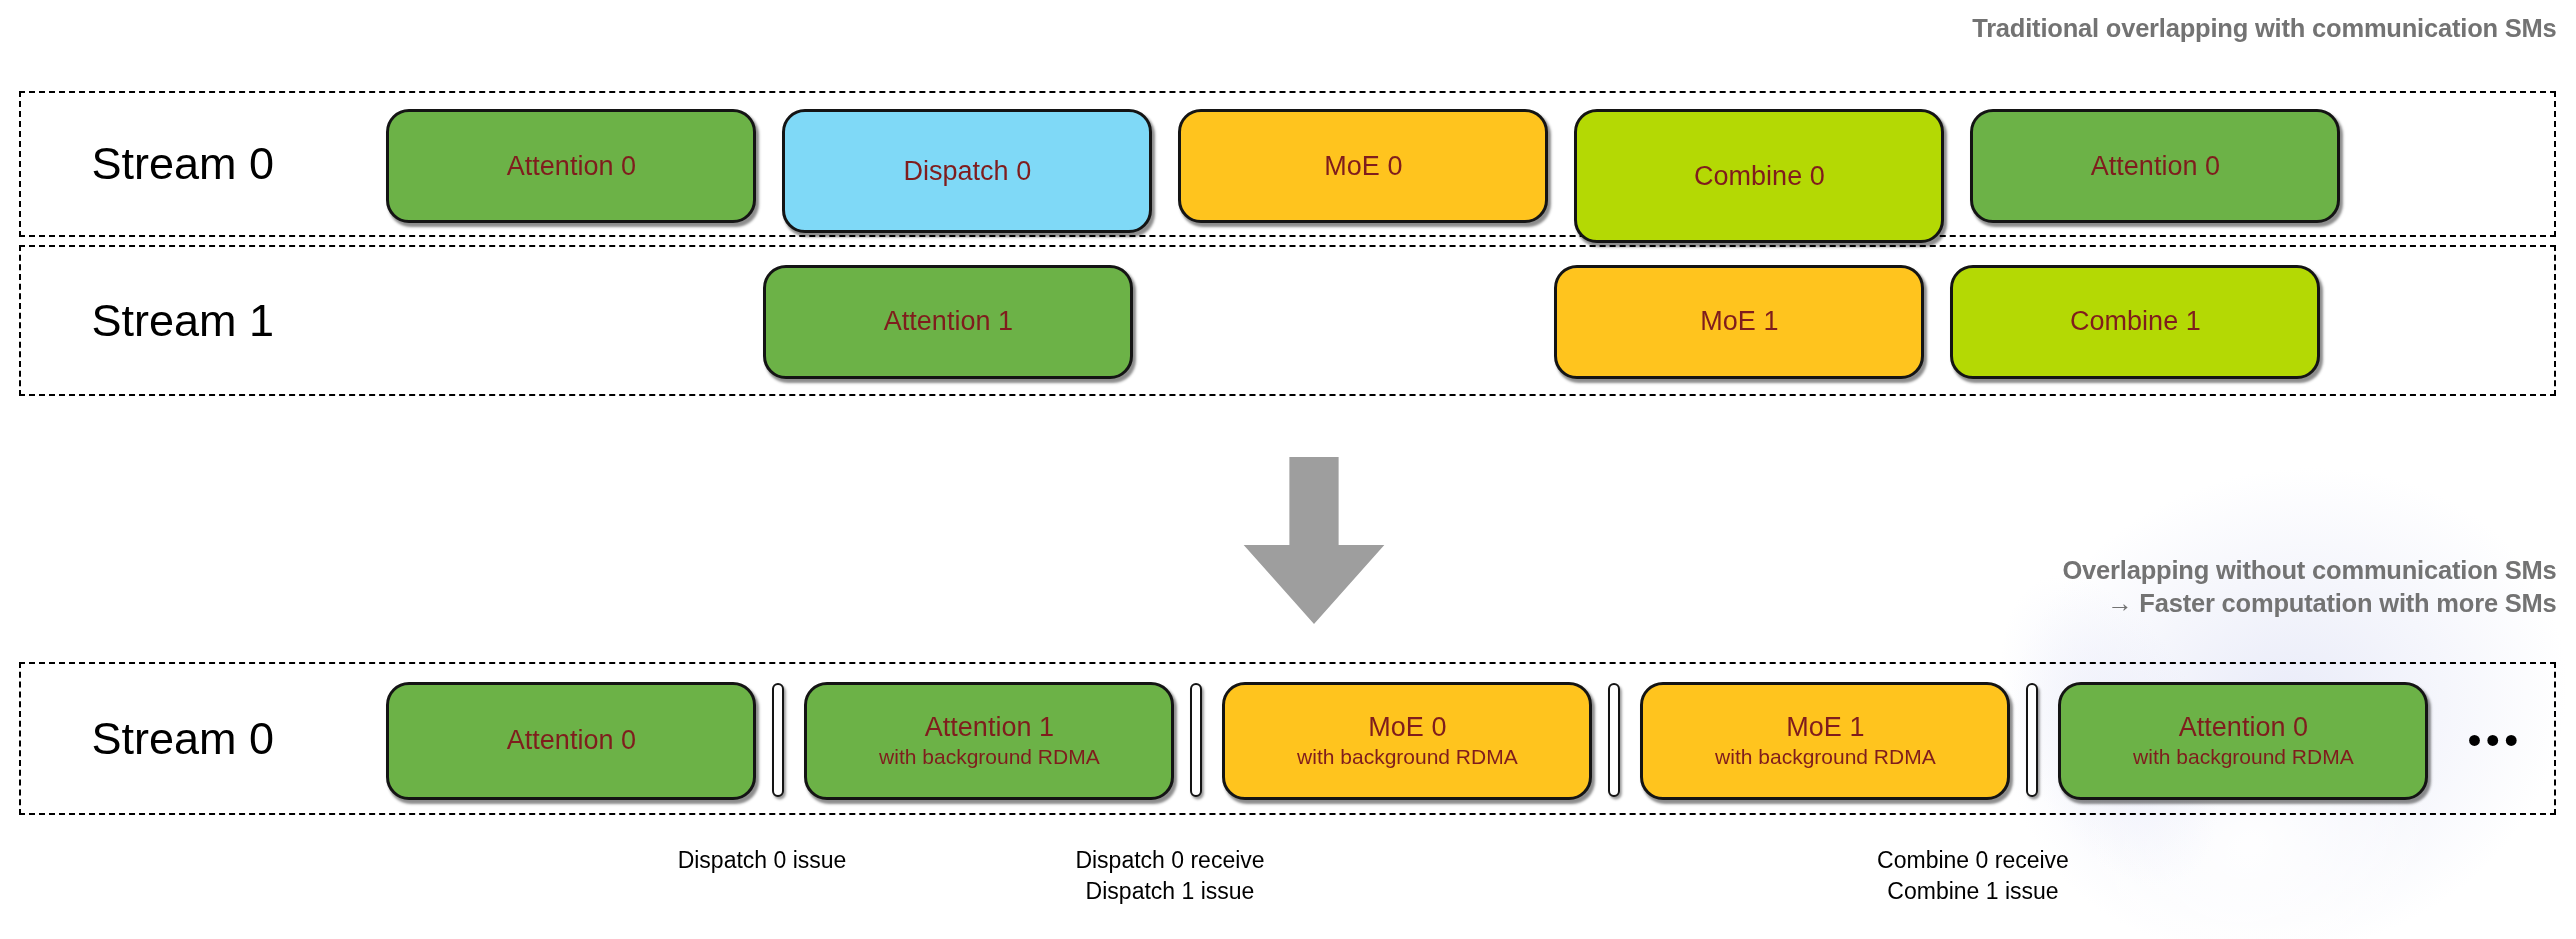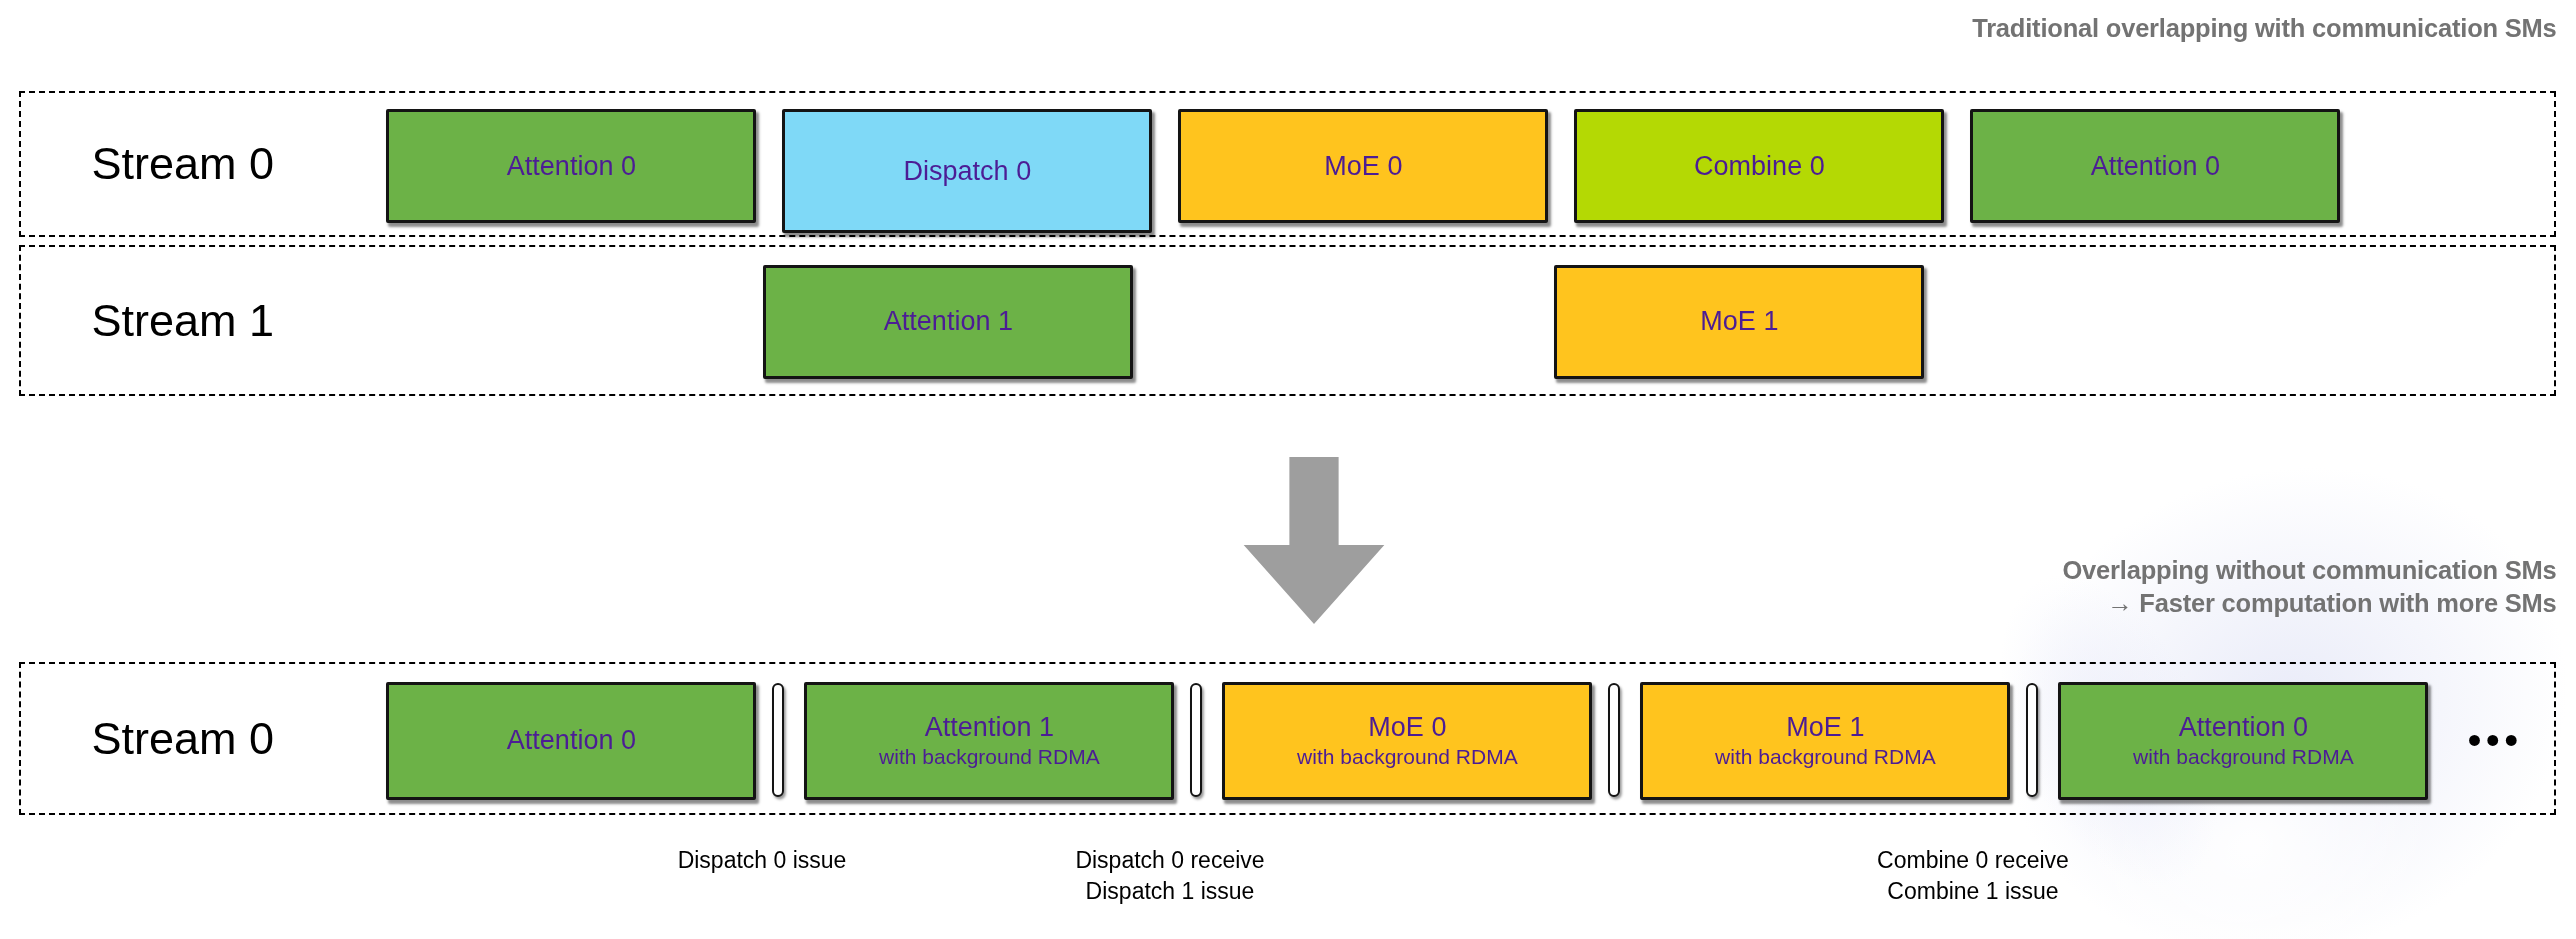--- a/index.html
+++ b/index.html
@@ -49,28 +49,28 @@
     left:70px;
     top:50%;
     transform:translateY(-50%);
     white-space:nowrap;
   }
 
   .blk{
     position:absolute;
     box-sizing:border-box;
     border:3.5px solid #141414;
-    border-radius:2px;
+    border-radius:23px;
     display:flex;
     flex-direction:column;
     align-items:center;
     justify-content:center;
     box-shadow:2.6px 3.5px 2.6px rgba(0,0,0,.45);
     text-align:center;
-    color:#4c1d95;
+    color:#7f1d1d;
   }
   .blk .t1{font-size:27px;line-height:1.12;white-space:nowrap;}
   .blk .t2{font-size:21px;line-height:1.2;white-space:nowrap;margin-top:2px;}
   .blk.two .t1{font-size:27px;}
 
   .sep{
     position:absolute;
     box-sizing:border-box;
     width:11.4px;
     border:2.6px solid #141414;
@@ -117,36 +117,39 @@
 
     <div class="blk" style="left:365px;top:16px;width:370px;height:114px;background:#6CB247;">
       <div class="t1">Attention 0</div>
     </div>
     <div class="blk" style="left:761px;top:16px;width:370px;height:124px;background:#7FD9F7;">
       <div class="t1">Dispatch 0</div>
     </div>
     <div class="blk" style="left:1157px;top:16px;width:370px;height:114px;background:#FFC41E;">
       <div class="t1">MoE 0</div>
     </div>
-    <div class="blk" style="left:1553px;top:16px;width:370px;height:114px;background:#B4D904;">
+    <div class="blk" style="left:1553px;top:16px;width:370px;height:134px;background:#B4D904;">
       <div class="t1">Combine 0</div>
     </div>
     <div class="blk" style="left:1949px;top:16px;width:370px;height:114px;background:#6CB247;">
       <div class="t1">Attention 0</div>
     </div>
   </div>
 
   <div class="lane" style="left:19.4px;top:245px;width:2537px;height:151px;">
     <div class="lane-label">Stream 1</div>
 
     <div class="blk" style="left:742px;top:17.6px;width:370px;height:114px;background:#6CB247;">
       <div class="t1">Attention 1</div>
     </div>
     <div class="blk" style="left:1533px;top:17.6px;width:370px;height:114px;background:#FFC41E;">
       <div class="t1">MoE 1</div>
+    </div>
+    <div class="blk" style="left:1929px;top:17.6px;width:370px;height:114px;background:#B4D904;">
+      <div class="t1">Combine 1</div>
     </div>
   </div>
 
   <div class="arrow" style="left:1226px;top:457px;width:176px;height:167px;">
     <svg width="176" height="167" viewBox="0 0 200 190" xmlns="http://www.w3.org/2000/svg">
       <polygon points="72,0 128,0 128,100 180,100 100,190 20,100 72,100" fill="#9E9E9E"></polygon>
     </svg>
   </div>
 
   <div class="caption" style="right:19.4px;top:554px;">Overlapping without communication SMs

